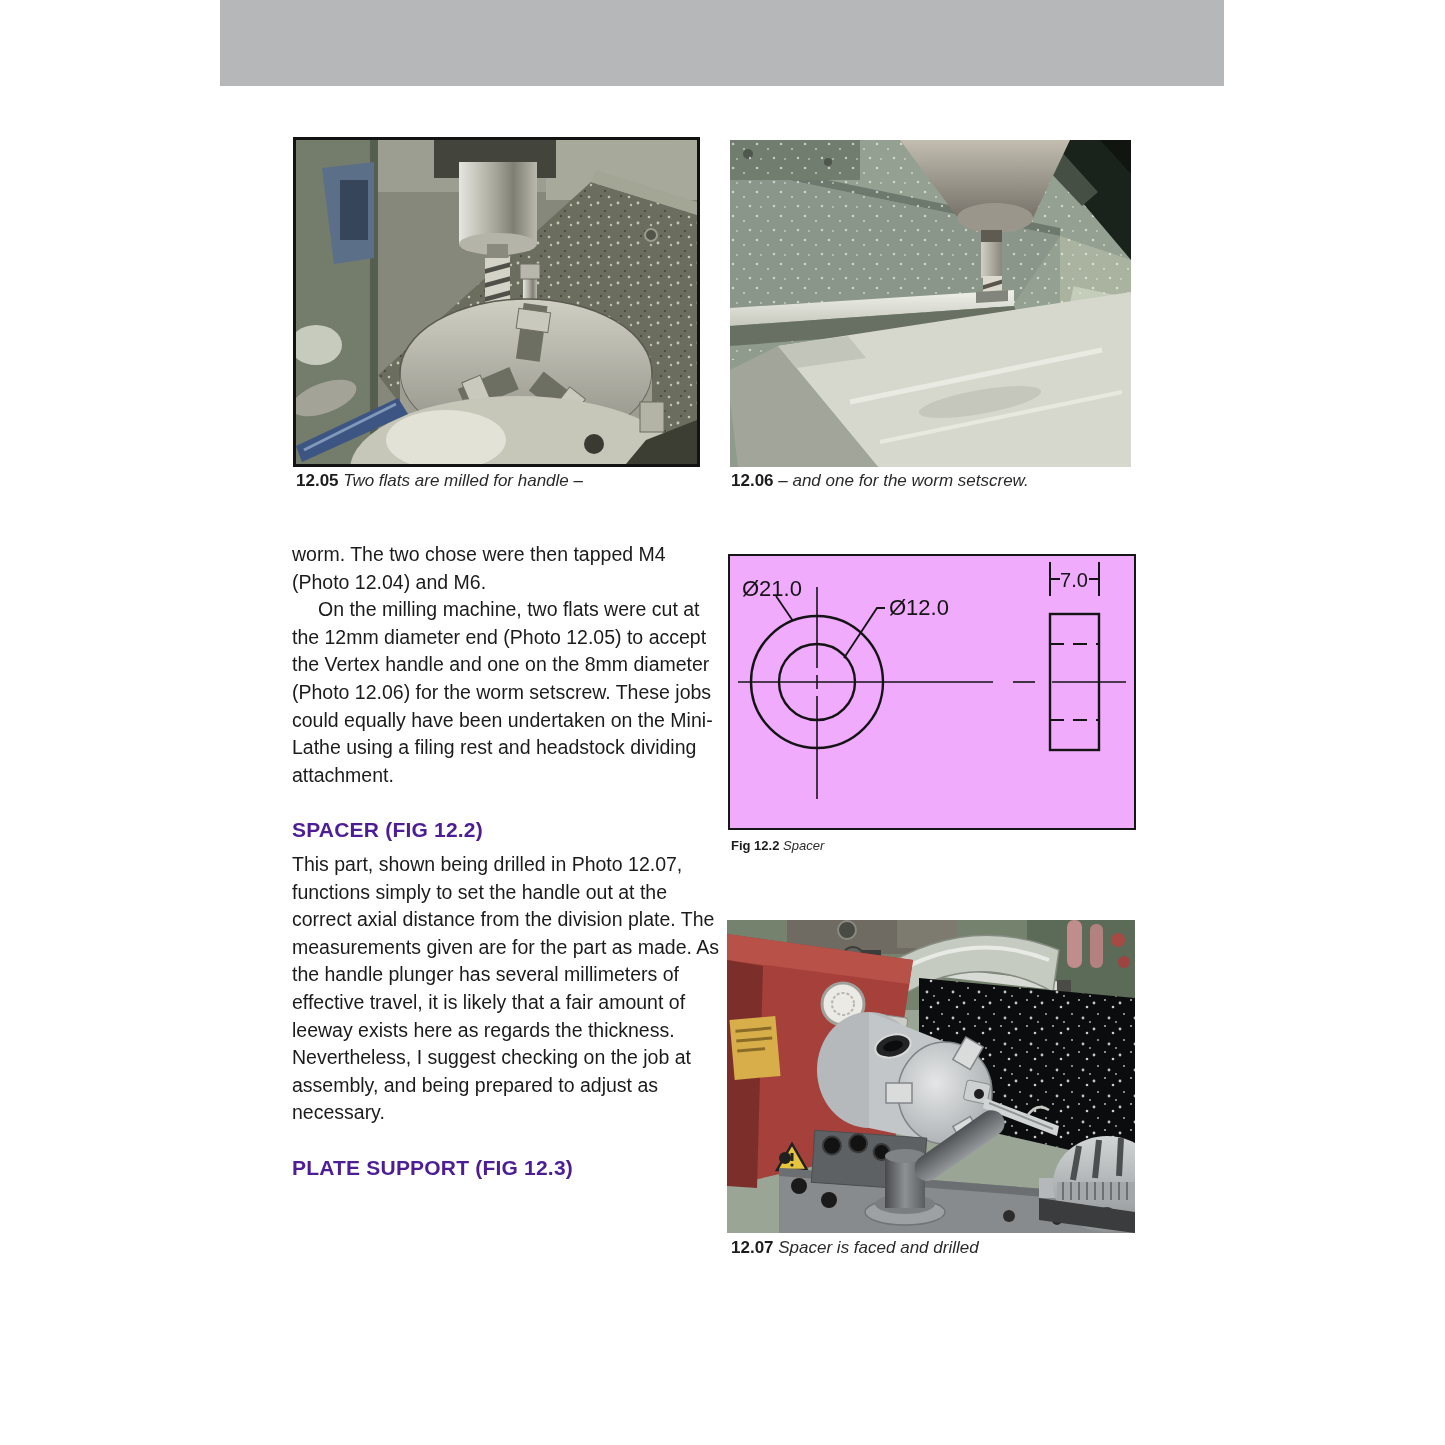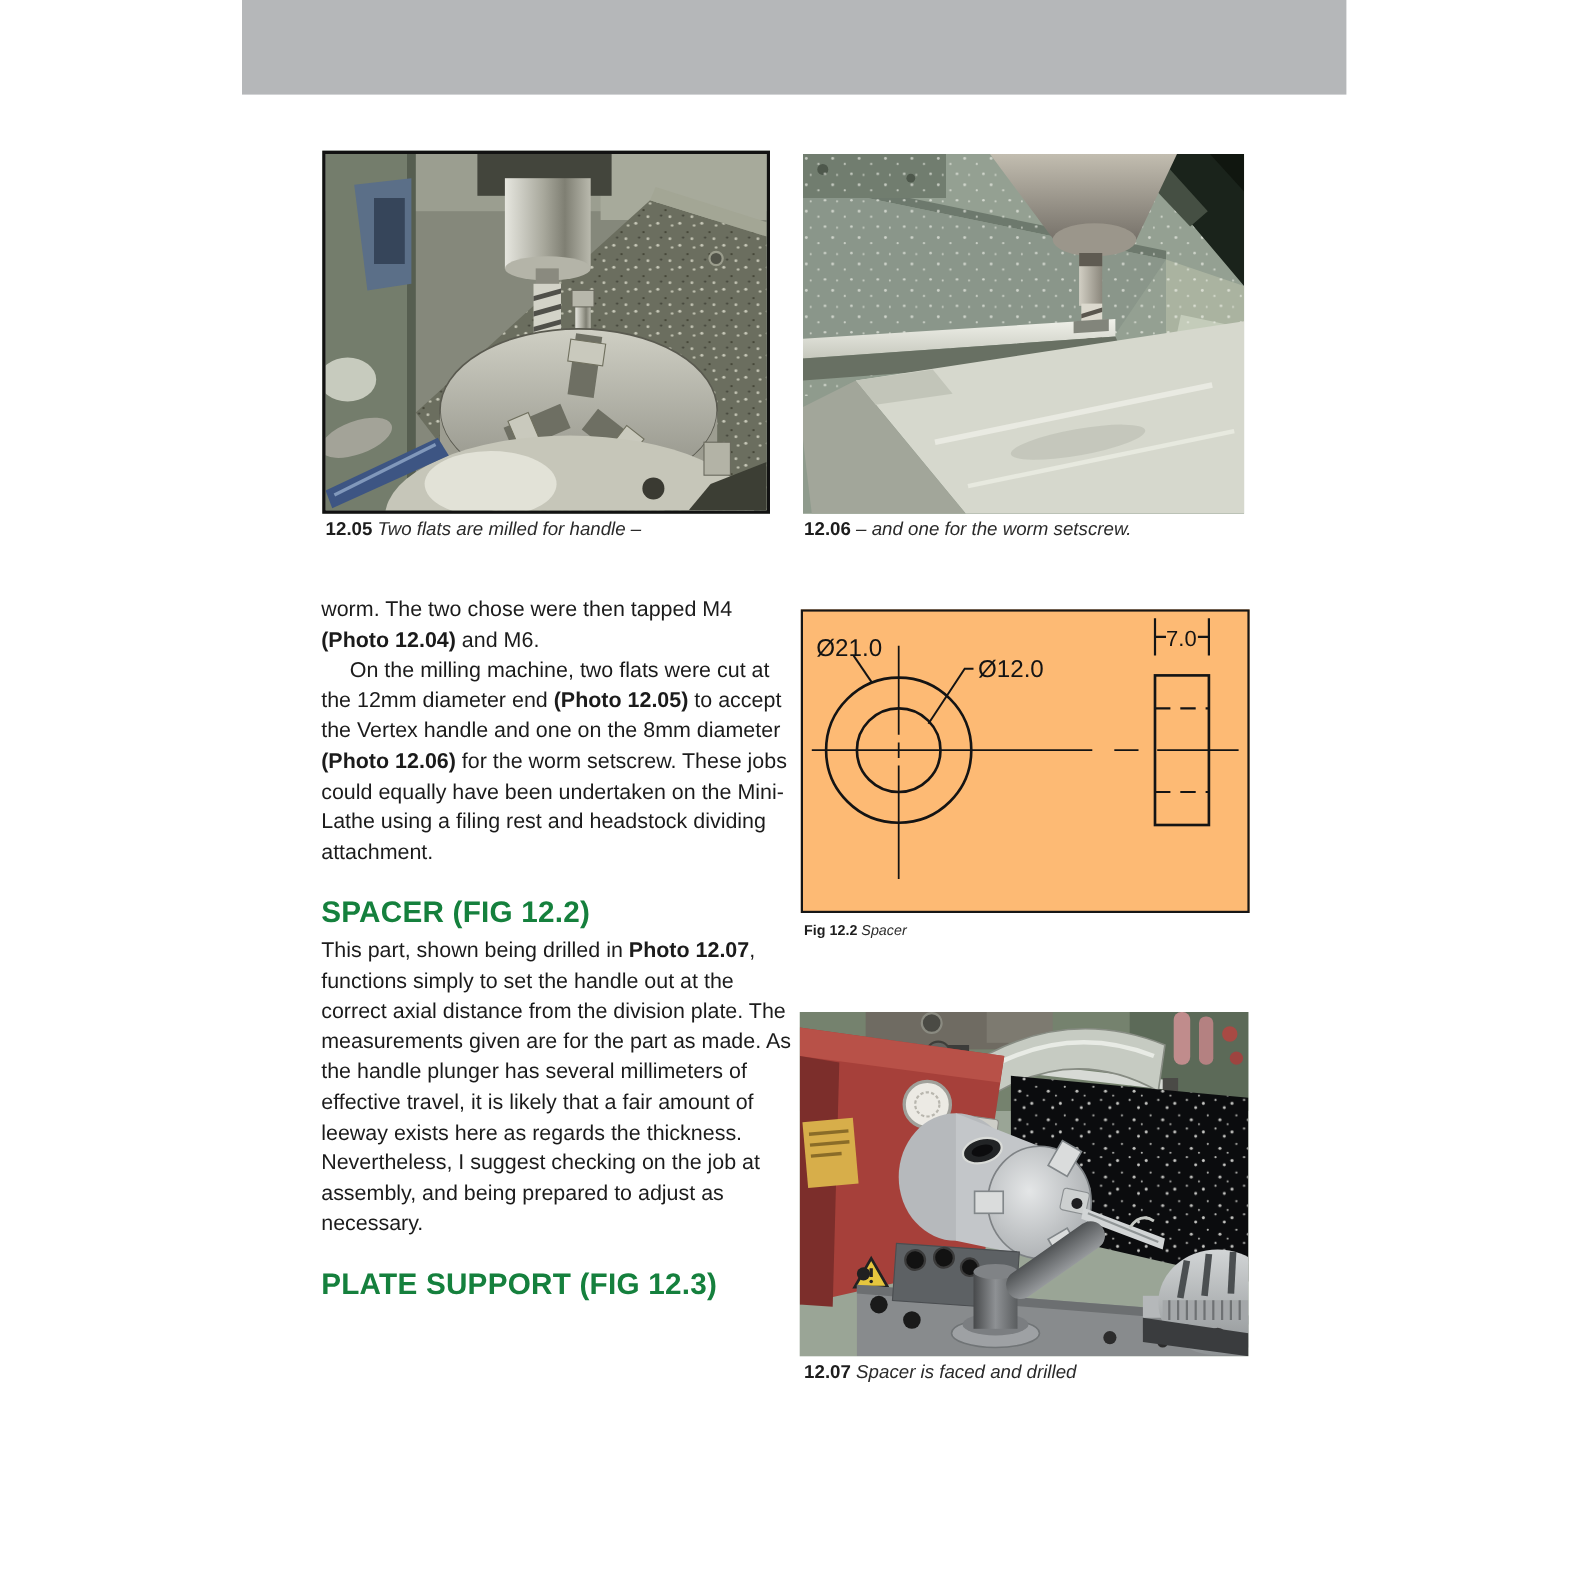--- a/index.html
+++ b/index.html
@@ -17,25 +17,25 @@
   .caption{position:absolute;font-size:17px;line-height:21px;color:#1d1d1d;white-space:nowrap;}
   .caption .cap-label{font-weight:bold;}
   .caption .cap-text{font-style:italic;color:#2a2a2a;}
   #cap-1205{left:296px;top:470px;}
   #cap-1206{left:731px;top:470px;}
   #cap-fig{left:731px;top:835px;font-size:13px;}
   #cap-1207{left:731px;top:1237px;}
 
   .col-left{position:absolute;left:292px;top:541px;width:430px;font-size:19.5px;line-height:27.6px;}
   .para{margin:0;}
-  .para .b{font-weight:bold;}
+  .para .b{font-weight:normal;}
   .indent{text-indent:26px;}
-  .section-heading{font-weight:bold;font-size:27px;margin:27px 0 7px 0;letter-spacing:0.2px;color:#15803d;}
-
-  .fig-box{position:absolute;left:728px;top:554px;width:404px;height:272px;border:2.5px solid #161616;background:#fdba74;}
+  .section-heading{font-weight:bold;font-size:21px;margin:27px 0 7px 0;letter-spacing:0.2px;color:#4c1d95;}
+
+  .fig-box{position:absolute;left:728px;top:554px;width:404px;height:272px;border:2.5px solid #161616;background:#f0abfc;}
   .fig-box svg{display:block;width:100%;height:100%;}
   .fig-box text{font-family:"Liberation Sans",sans-serif;fill:#141414;}
 
   .footer-pagenum{position:absolute;left:288px;top:1362px;font-size:34px;letter-spacing:2px;color:#2c2c2c;}
   .footer-title{position:absolute;left:335px;top:1358px;font-size:30px;font-weight:800;letter-spacing:2px;color:#101010;
                 transform:scaleX(.94);transform-origin:left center;}
   .footer-subtitle{position:absolute;left:542px;top:1366px;font-size:16px;letter-spacing:4px;color:#8b8b8b;}
   .footer-rule{position:absolute;left:538px;top:1394px;width:689px;height:3px;background:#6f6f6f;}
 </style>
 </head>

